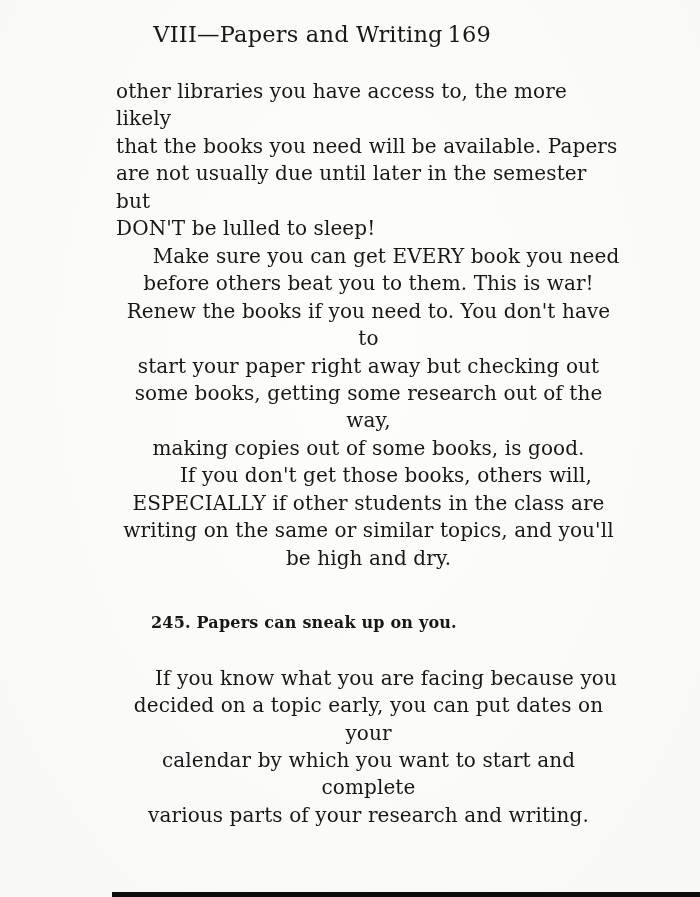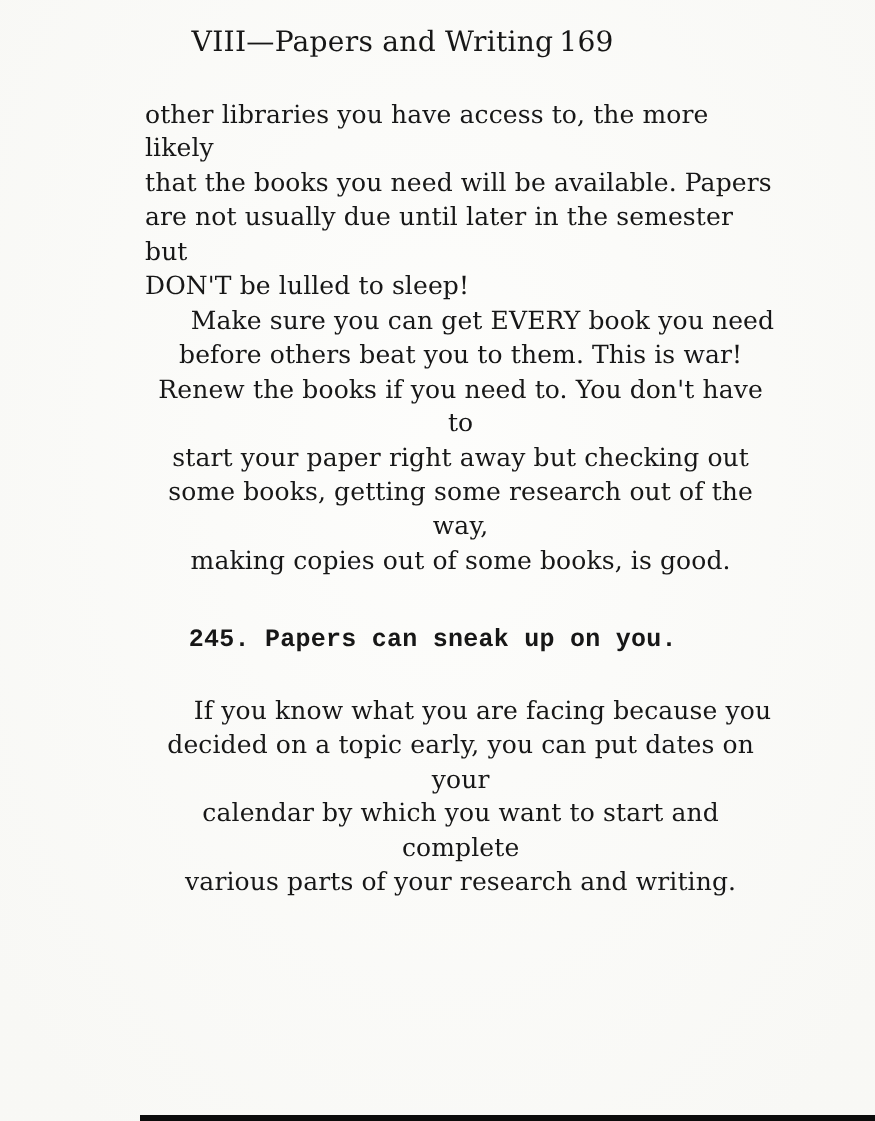--- a/index.html
+++ b/index.html
@@ -50,28 +50,27 @@
   }
   p.para {
     margin: 0;
     white-space: pre-line;
   }
   p.indent {
     text-indent: 35px;
     text-align: center;
   }
   .section-heading {
-    font-size: 20px;
+    font-size: 16px;
     font-weight: 700;
     line-height: 27.45px;
     margin: 37px 0 28px 0;
     text-indent: 35px;
     white-space: pre-line;
     letter-spacing: 0.2px;
-    font-family: Liberation Mono, monospace;
   }
   .scan-bar {
     position: absolute;
     bottom: 0;
     left: 112px;
     width: 588px;
     height: 5px;
     background: #0c0c0c;
   }
 </style>
@@ -89,20 +88,24 @@
     <p class="para">other libraries you have access to, the more likely
 that the books you need will be available. Papers
 are not usually due until later in the semester but
 DON'T be lulled to sleep!</p>
     <p class="para indent">Make sure you can get EVERY book you need
 before others beat you to them. This is war!
 Renew the books if you need to. You don't have to
 start your paper right away but checking out
 some books, getting some research out of the way,
 making copies out of some books, is good.</p>
+    <p class="para indent">If you don't get those books, others will,
+ESPECIALLY if other students in the class are
+writing on the same or similar topics, and you'll
+be high and dry.</p>
 
     <h2 class="section-heading">245. Papers can sneak up on you.</h2>
 
     <p class="para indent">If you know what you are facing because you
 decided on a topic early, you can put dates on your
 calendar by which you want to start and complete
 various parts of your research and writing.</p>
 
   </div>
 

